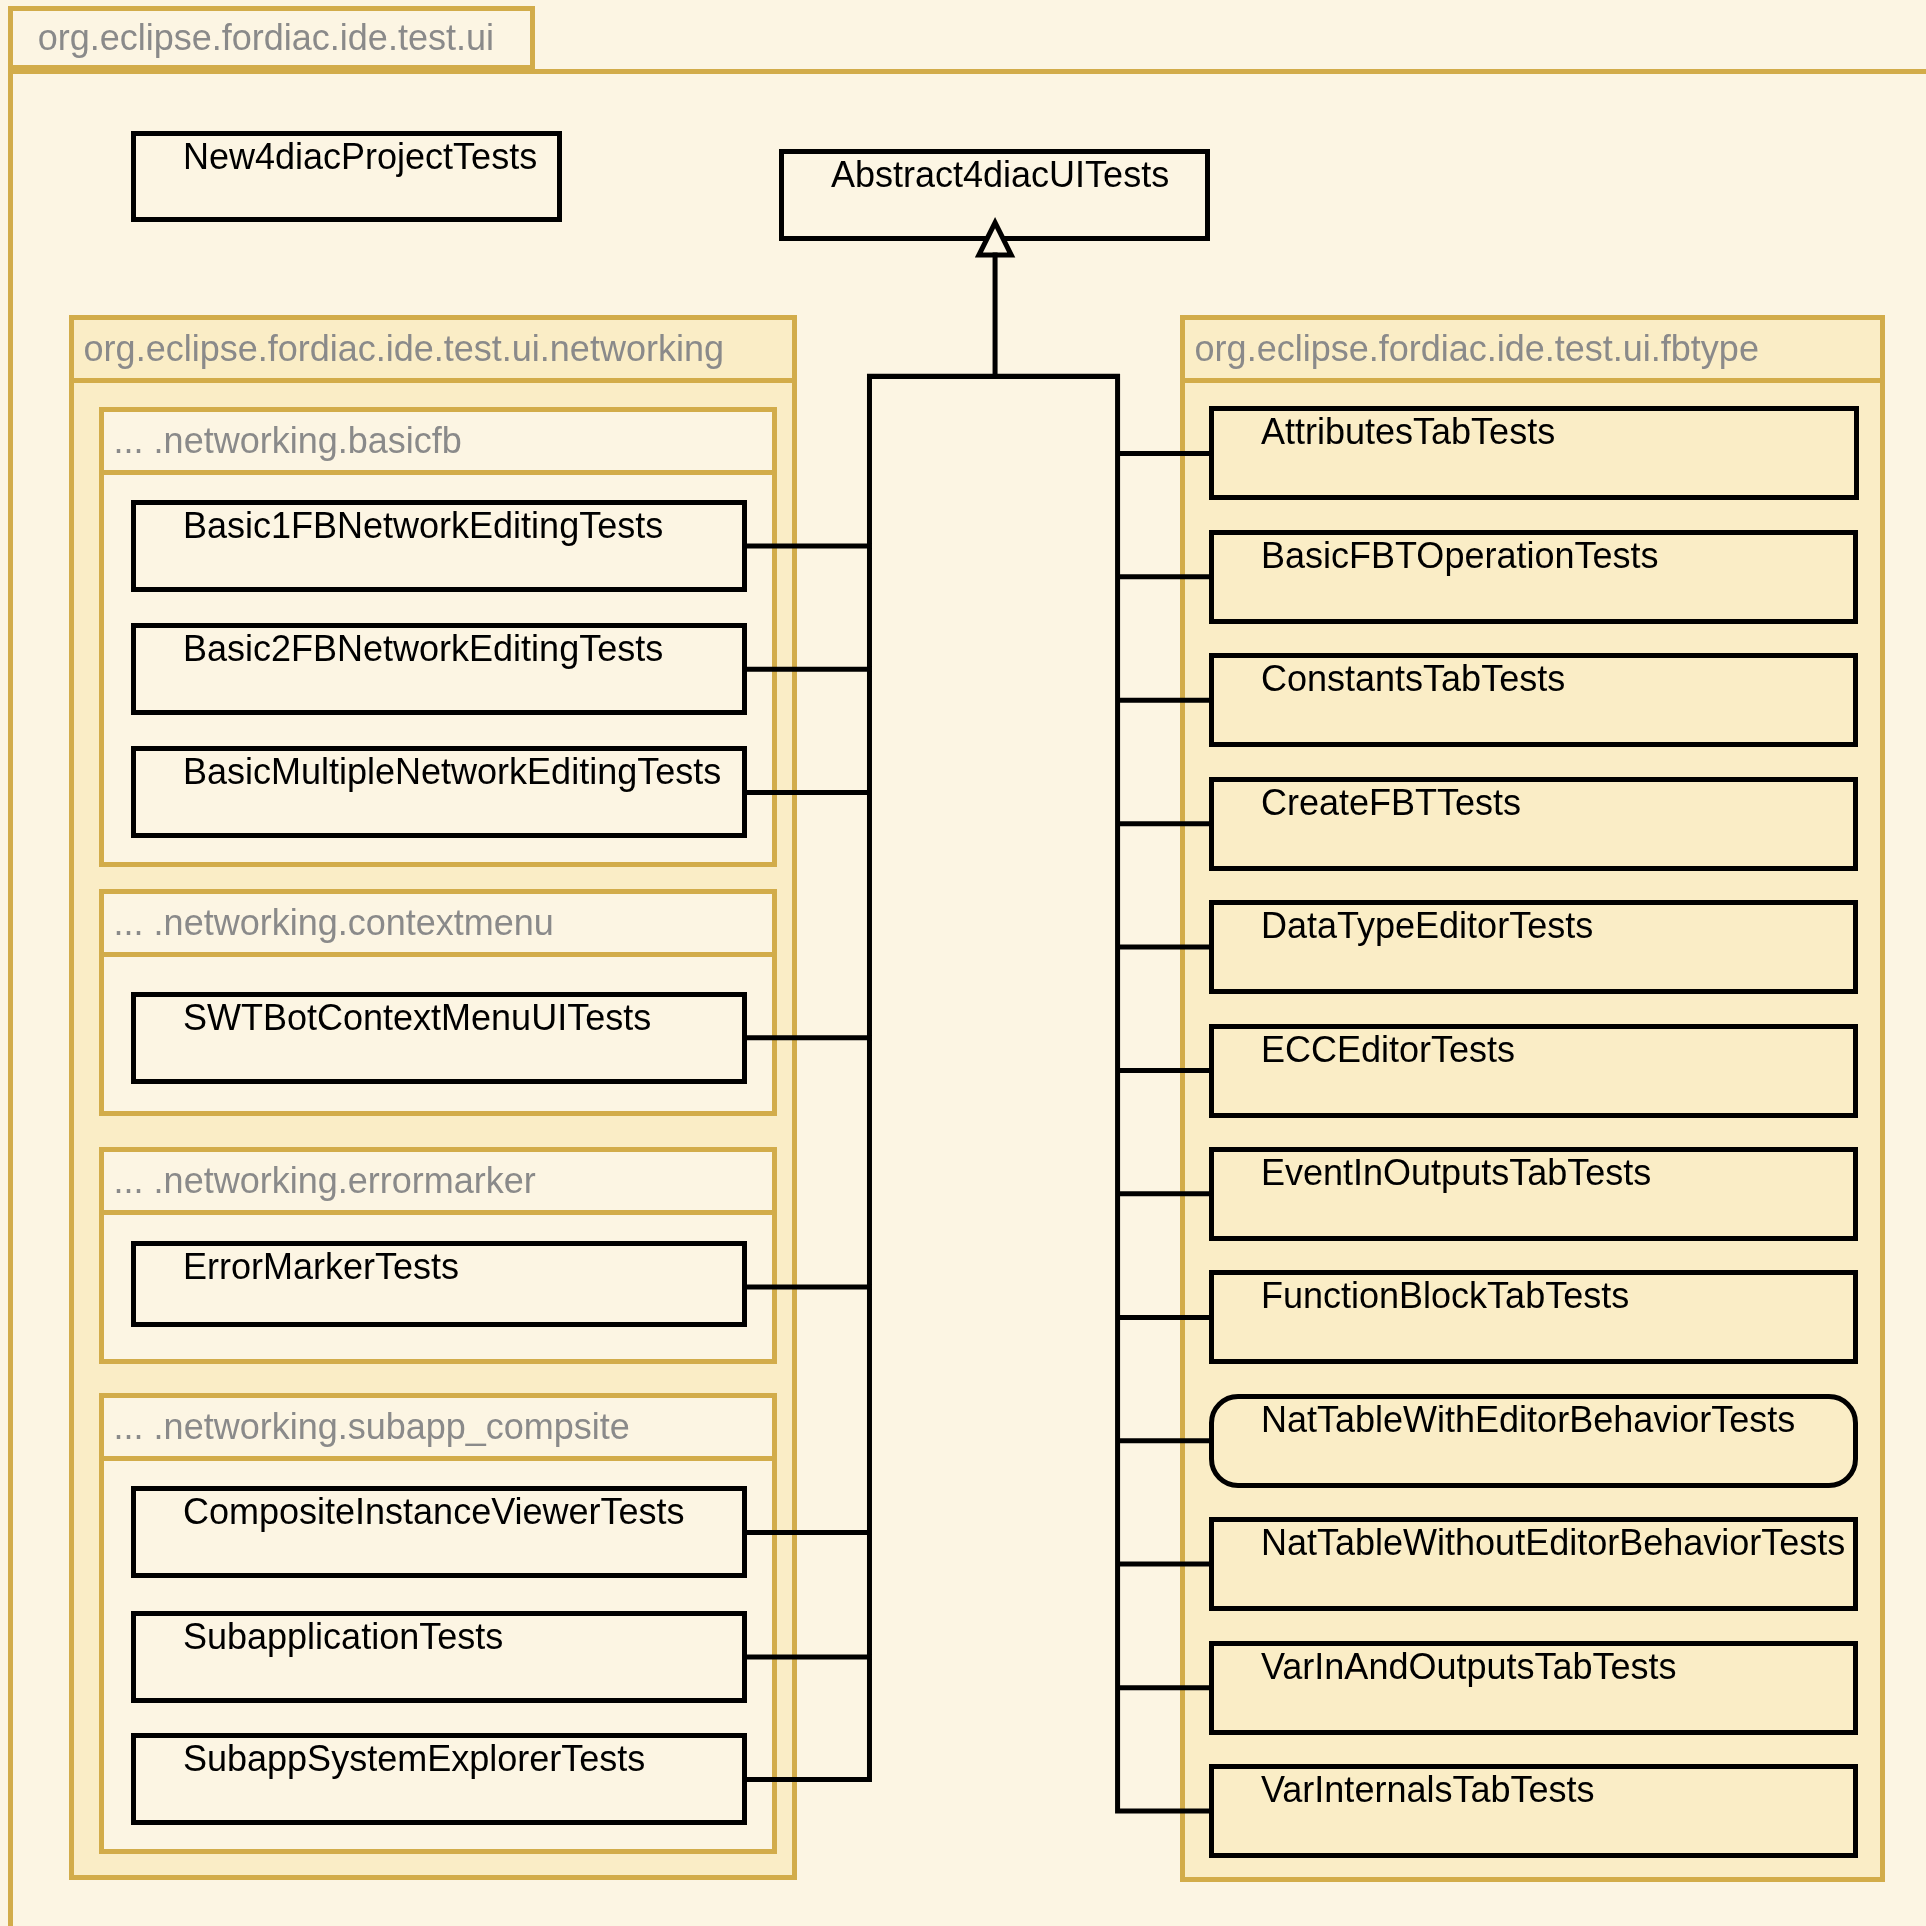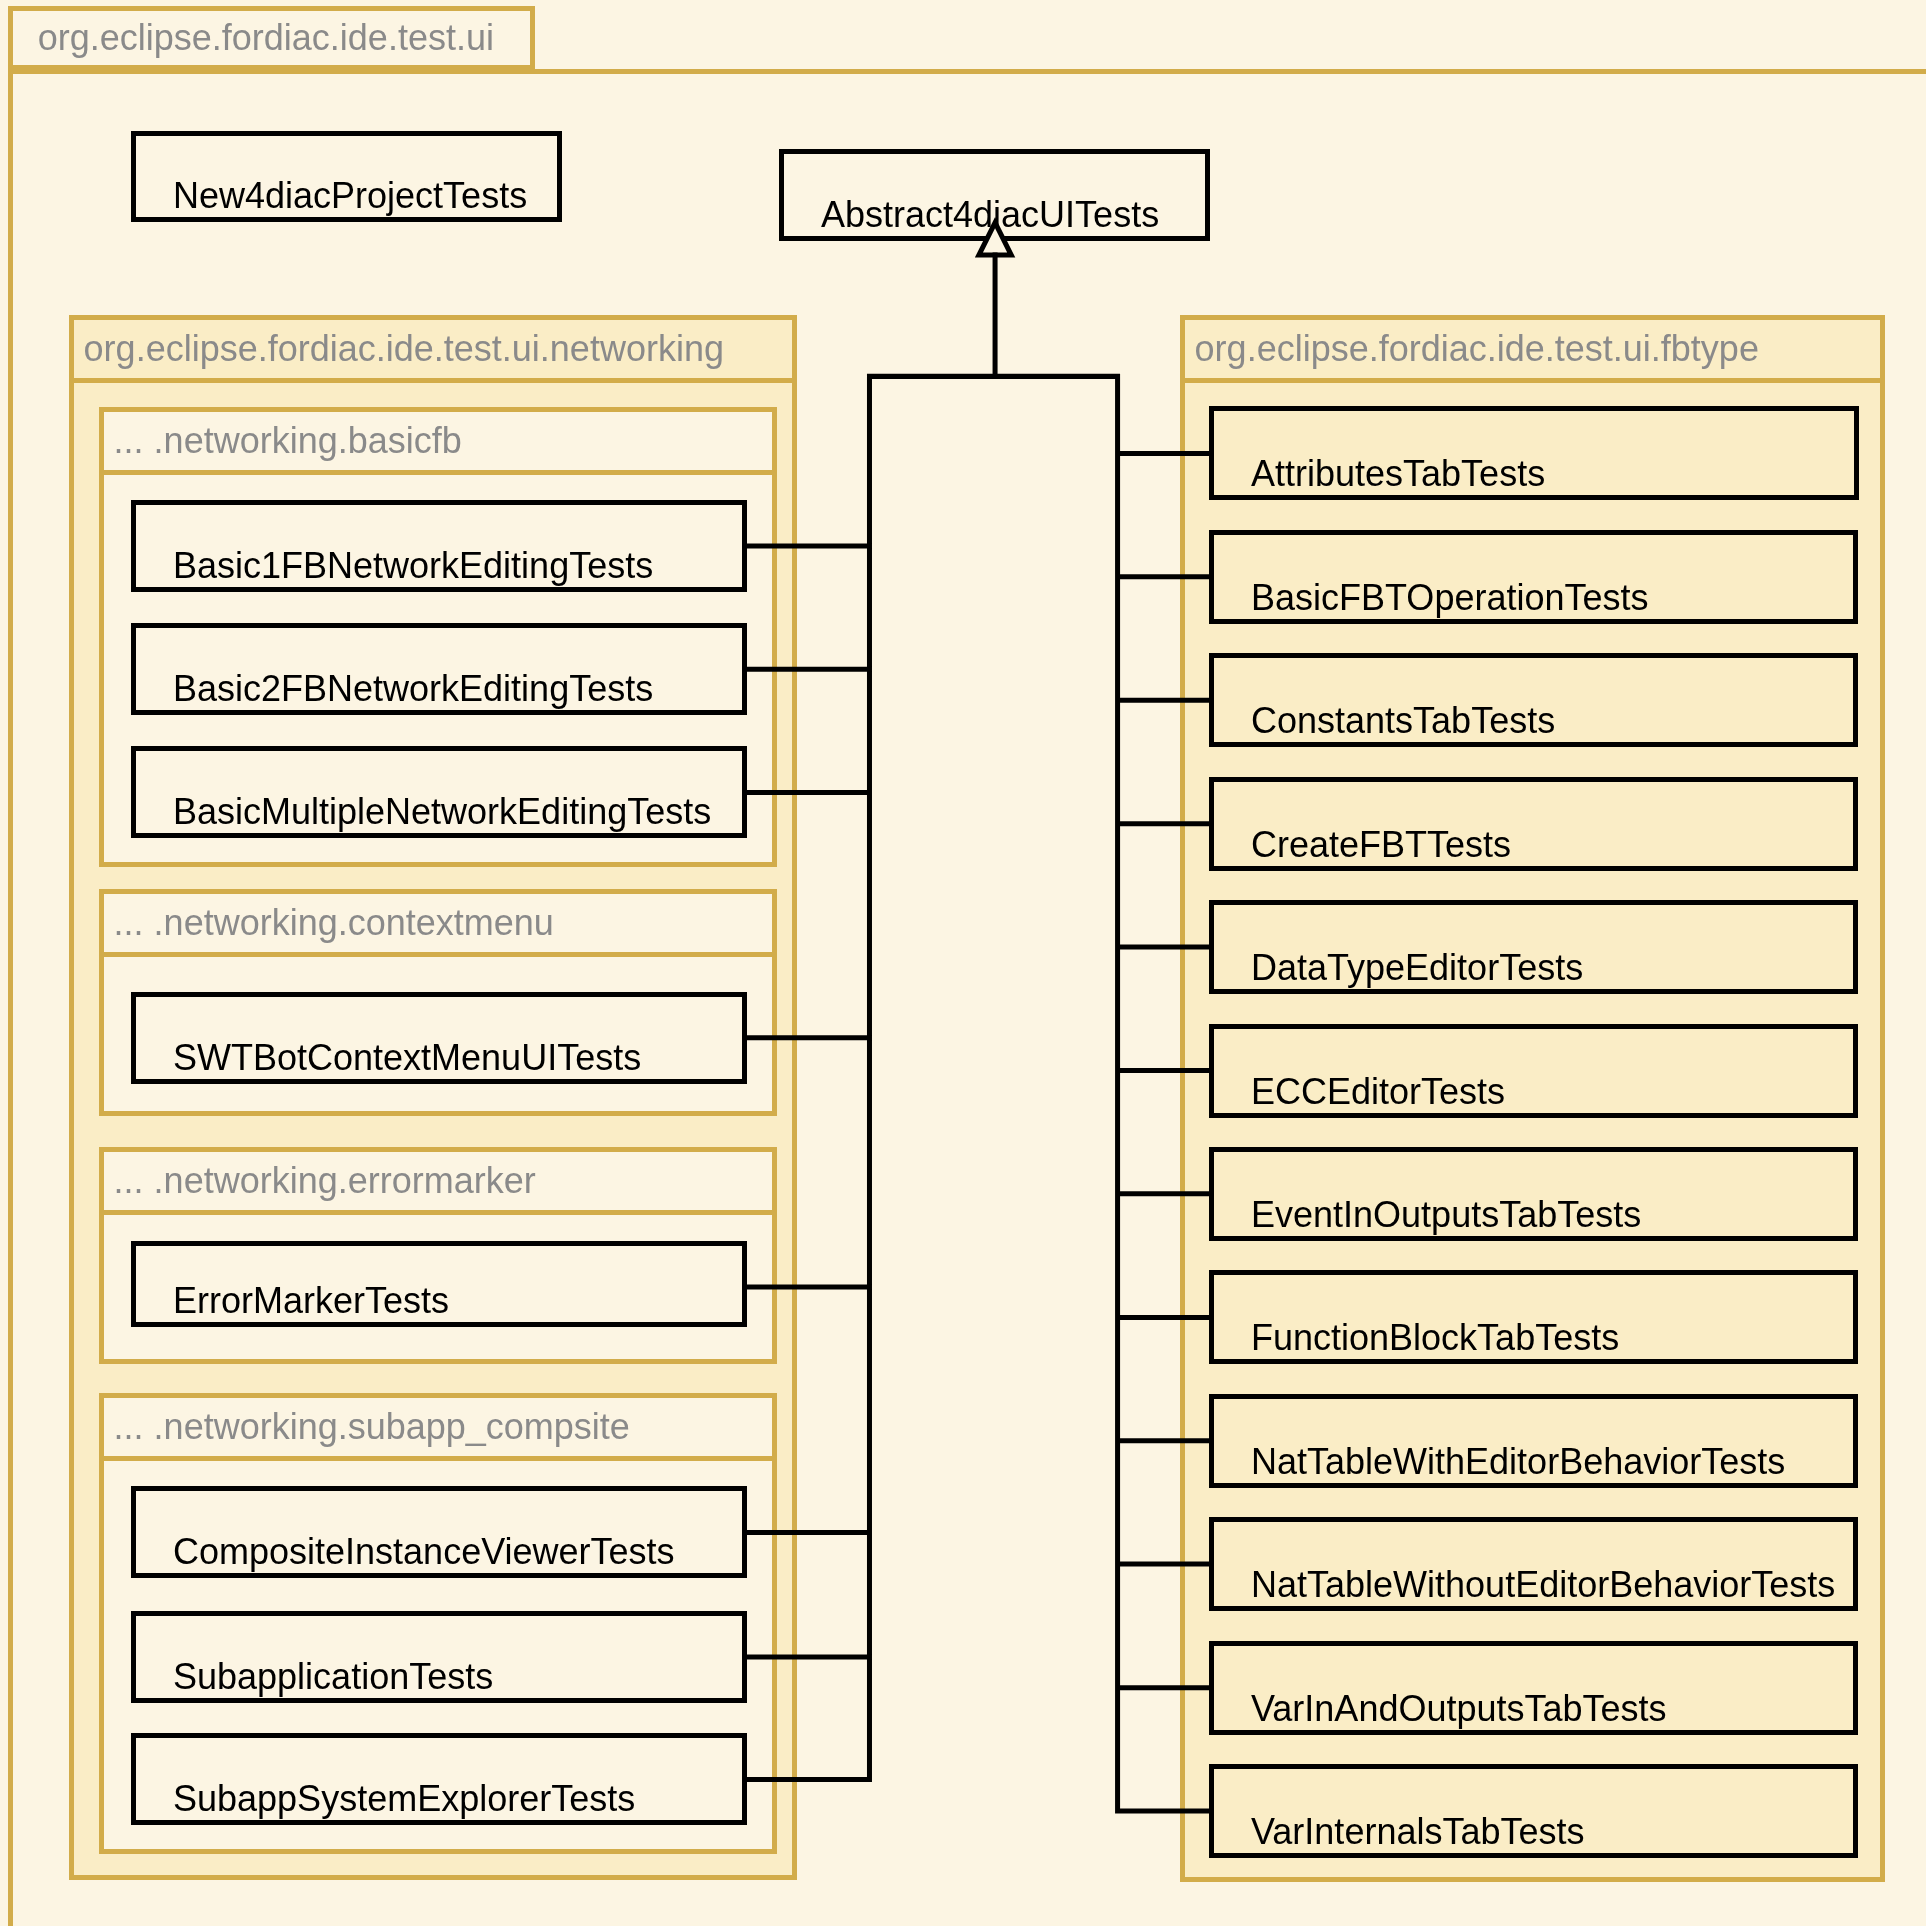--- a/index.html
+++ b/index.html
@@ -15,21 +15,21 @@
   .fill-y{background:#FAEDC6;}
   .fill-c{background:#FCF5E3;}
   .pkg .hdr{box-sizing:border-box;height:63px;border-bottom:5px solid #D2AC4A;
             display:flex;align-items:center;padding:0 9.6px;}
   .pkg.centered .hdr{}
   .subpkg{position:absolute;box-sizing:border-box;border:5px solid #D2AC4A;
           background:#FCF5E3;z-index:4;}
   .subpkg .hdr{box-sizing:border-box;height:63px;border-bottom:5px solid #D2AC4A;
                display:flex;align-items:center;padding:0 9.6px;}
   .cls{position:absolute;box-sizing:border-box;border:5.4px solid #000;
-       display:flex;align-items:flex-end;padding-left:37px;
+       display:flex;align-items:flex-start;padding-left:47px;
        font-size:36px;color:#000;white-space:nowrap;z-index:6;}
   #wires{position:absolute;left:0;top:0;z-index:8;pointer-events:none;}
 </style>
 </head>
 <body>
 
 <div id="canvas">
 
   <div class="pkg-tab">
     <span class="gray-label">org.eclipse.fordiac.ide.test.ui</span>
@@ -119,21 +119,21 @@
     </div>
     <div class="cls fill-y" style="left: 1209px; top: 1024px; width: 649px; height: 94px;">
       <span>ECCEditorTests</span>
     </div>
     <div class="cls fill-y" style="left: 1209px; top: 1147px; width: 649px; height: 94px;">
       <span>EventInOutputsTabTests</span>
     </div>
     <div class="cls fill-y" style="left: 1209px; top: 1270px; width: 649px; height: 94px;">
       <span>FunctionBlockTabTests</span>
     </div>
-    <div class="cls fill-y" style="left: 1209px; top: 1394px; width: 649px; height: 94px;">
+    <div class="cls fill-y" style="left: 1209px; top: 1394px; width: 649px; height: 94px; border-radius: 29px;">
       <span>NatTableWithEditorBehaviorTests</span>
     </div>
     <div class="cls fill-y" style="left: 1209px; top: 1517px; width: 649px; height: 94px;">
       <span>NatTableWithoutEditorBehaviorTests</span>
     </div>
     <div class="cls fill-y" style="left: 1209px; top: 1641px; width: 649px; height: 94px;">
       <span>VarInAndOutputsTabTests</span>
     </div>
     <div class="cls fill-y" style="left: 1209px; top: 1764px; width: 649px; height: 94px;">
       <span>VarInternalsTabTests</span>

